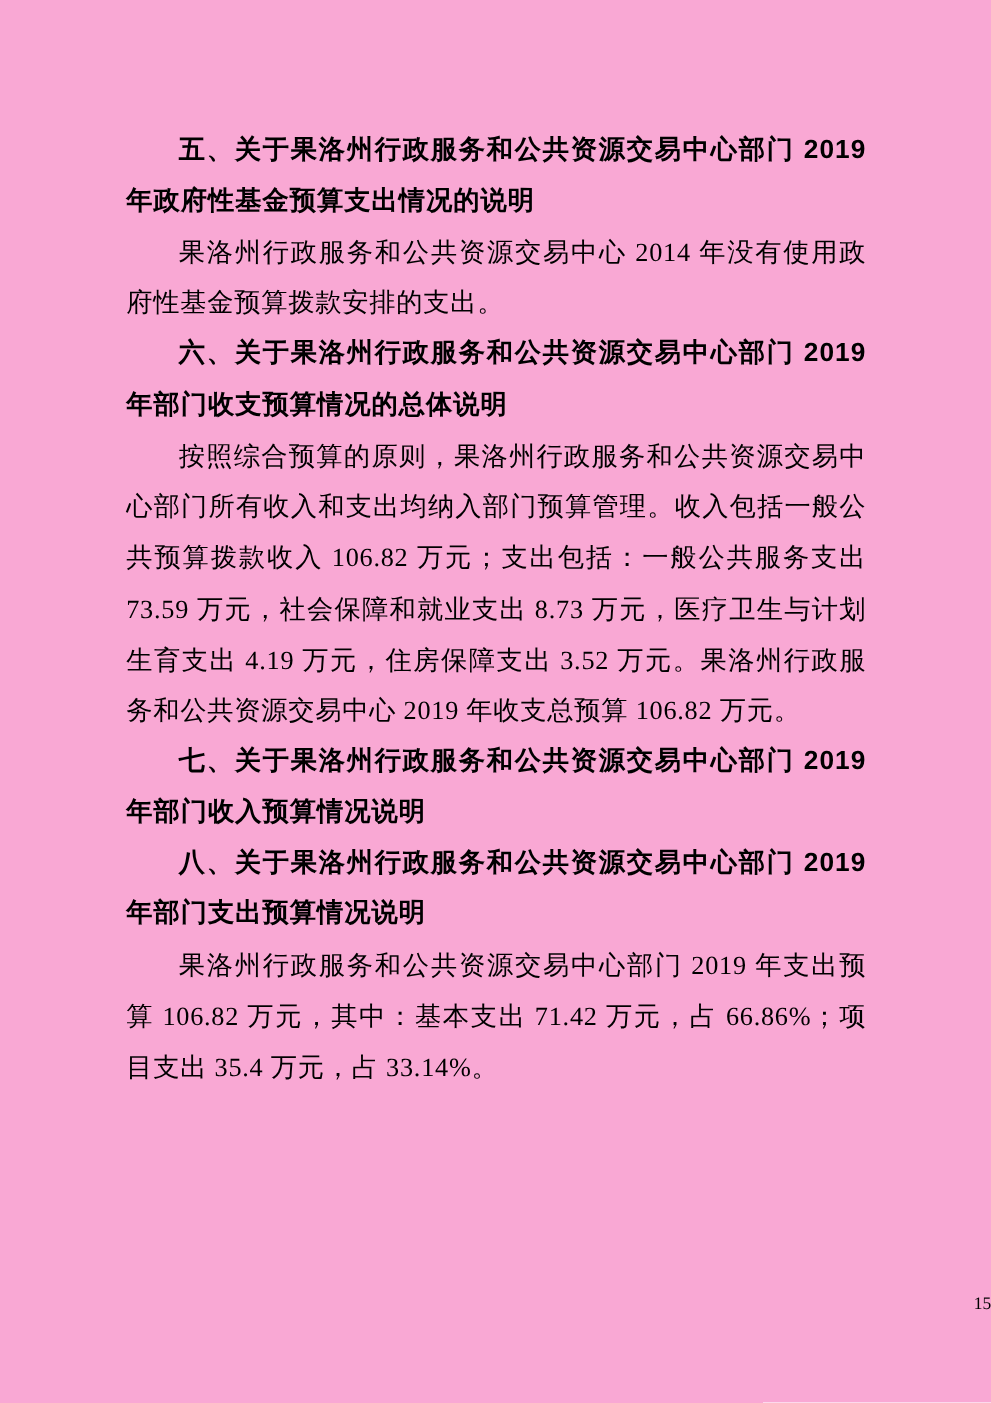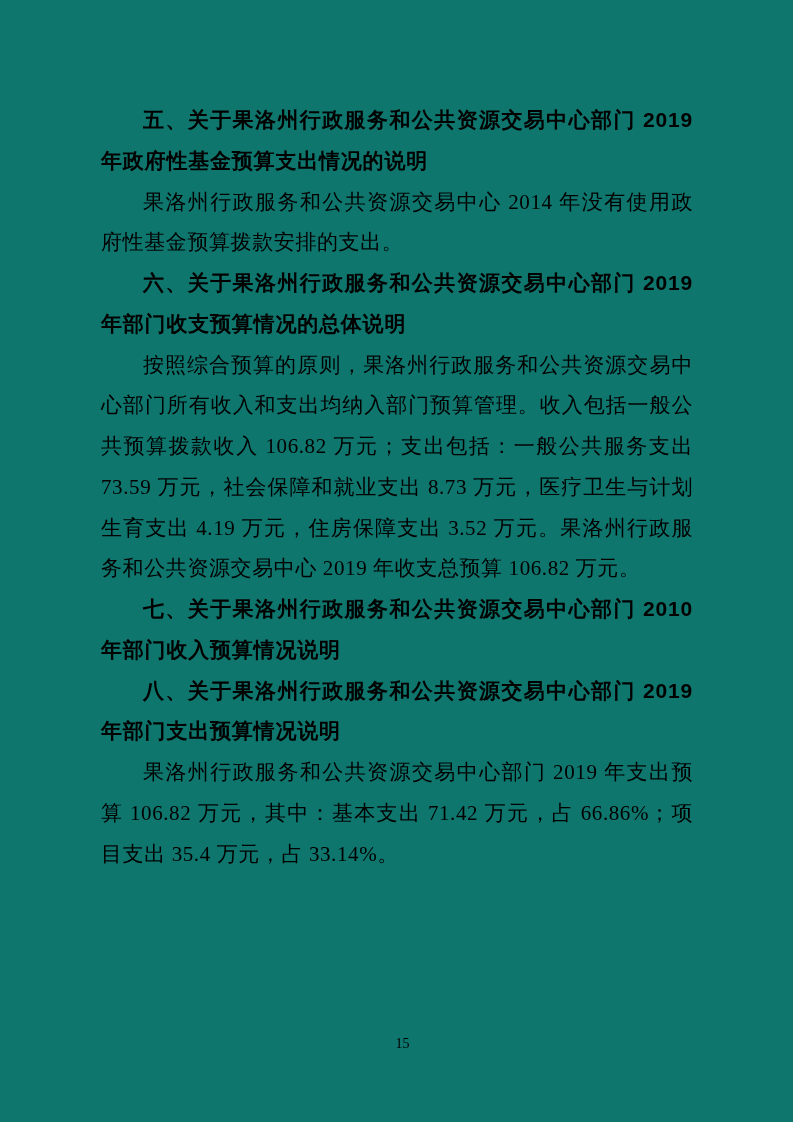--- a/index.html
+++ b/index.html
@@ -4,21 +4,21 @@
 <style>
   html, body {
     margin: 0;
     padding: 0;
     background: #ffffff;
   }
   .page {
     position: relative;
     width: 793px;
     height: 1122px;
-    background: #0f766e;
+    background: #f9a8d4;
     color: #000000;
     overflow: hidden;
     text-decoration: underline;
   }
   .content {
     position: absolute;
     left: 101px;
     top: 100px;
     width: 592px;
   }
@@ -41,37 +41,37 @@
     letter-spacing: 0.6px;
   }
   p.spaced {
     margin-top: 12px;
   }
   .footer {
     position: absolute;
     left: 12px;
     right: 0;
     top: 1034px;
-    text-align: center;
+    text-align: right;
   }
   .pagenum {
     font-family: "Liberation Serif", "DejaVu Serif", serif;
     font-size: 14px;
     color: #000000;
   }
 </style>
 </head>
 <body>
 
 <div class="page">
   <main class="content">
     <p class="heading">五、关于果洛州行政服务和公共资源交易中心部门 2019 年政府性基金预算支出情况的说明</p>
     <p class="body">果洛州行政服务和公共资源交易中心 2014 年没有使用政府性基金预算拨款安排的支出。</p>
     <p class="heading">六、关于果洛州行政服务和公共资源交易中心部门 2019 年部门收支预算情况的总体说明</p>
     <p class="body">按照综合预算的原则，果洛州行政服务和公共资源交易中心部门所有收入和支出均纳入部门预算管理。收入包括一般公共预算拨款收入 106.82 万元；支出包括：一般公共服务支出 73.59 万元，社会保障和就业支出 8.73 万元，医疗卫生与计划生育支出 4.19 万元，住房保障支出 3.52 万元。果洛州行政服务和公共资源交易中心 2019 年收支总预算 106.82 万元。</p>
-    <p class="heading">七、关于果洛州行政服务和公共资源交易中心部门 2010 年部门收入预算情况说明</p>
+    <p class="heading">七、关于果洛州行政服务和公共资源交易中心部门 2019 年部门收入预算情况说明</p>
     <p class="heading">八、关于果洛州行政服务和公共资源交易中心部门 2019 年部门支出预算情况说明</p>
     <p class="body">果洛州行政服务和公共资源交易中心部门 2019 年支出预算 106.82 万元，其中：基本支出 71.42 万元，占 66.86%；项目支出 35.4 万元，占 33.14%。</p>
   </main>
   <footer class="footer">
     <span class="pagenum">15</span>
   </footer>
 </div>
 
 </body></html>

